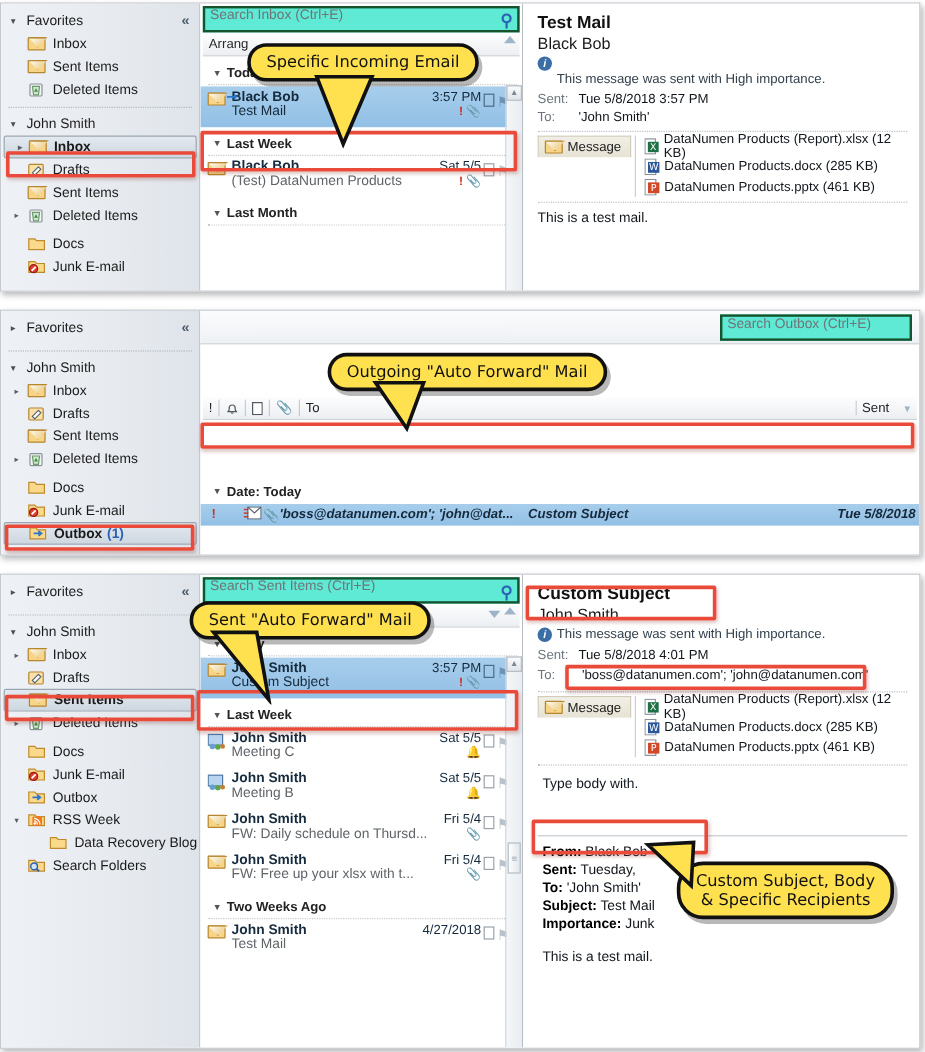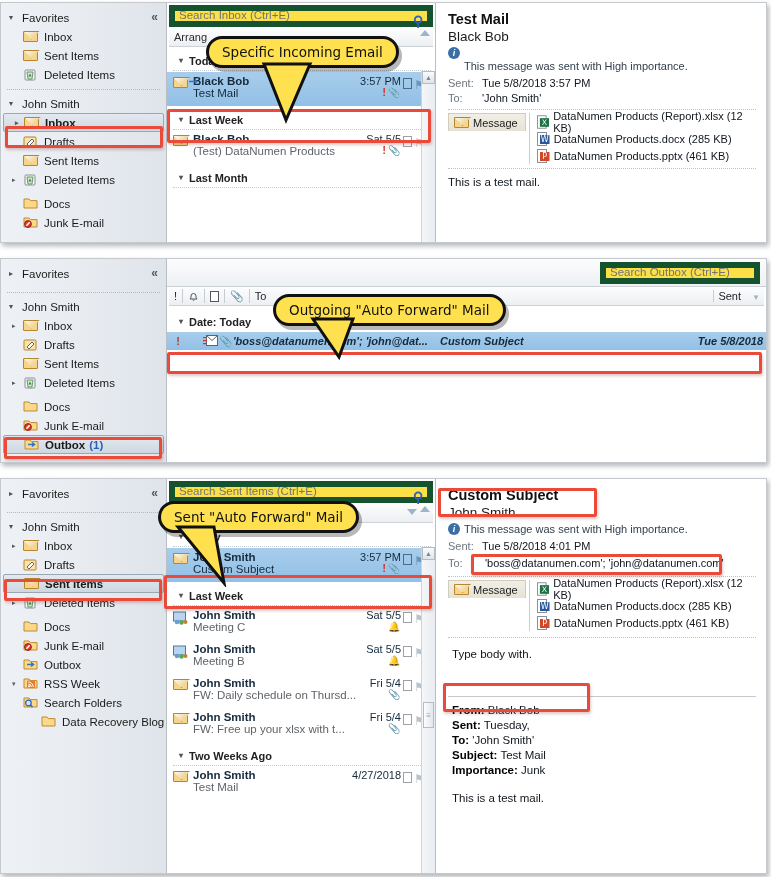--- a/index.html
+++ b/index.html
@@ -77,22 +77,22 @@
   .listpane {
     flex: 1 1 auto;
     background: #ffffff;
     border-right: 1px solid #b9bec4;
     position: relative;
     display: flex; flex-direction: column;
     min-width: 0;
   }
   .searchbar {
     height: 22px; margin: 2px 2px 0 2px;
-    border: 6px solid #14532d; background: #fde047;
-    display: flex; align-items: flex-end; padding: 0 4px;
+    border: 2px solid #14532d; background: #5eead4;
+    display: flex; align-items: flex-start; padding: 0 4px;
     font-size: 11.5px; color: #6f7478;
     position: relative; flex: 0 0 22px;
   }
   .mag {
     position: absolute; right: 4px; top: 2px;
     color: #2a62b6; font-size: 14px; font-weight: bold;
     transform: scaleX(-1);
   }
   .arrangebar {
     height: 19px; margin: 1px 2px 0 2px;
@@ -539,21 +539,21 @@
           <svg width="15" height="12" viewBox="0 0 15 12">
               <path d="M1 2 h5 l1.4 1.6 H14 V11 H1 Z" fill="#fbd98b" stroke="#c08b2e"></path>
               <path d="M4 6.5 H10 M8 4.5 L10.5 6.5 L8 8.5" stroke="#2f77c9" stroke-width="1.6" fill="none"></path>
             </svg>
         </span>
         <span class="lbl">Outbox</span>
         <span class="cnt">(1)</span>
       </div>
     </div>
 
-    <div class="listpane" style="border-right:none;">
+    <div class="listpane" style="border-right:none;gap:44px;">
       <div style="height:28px;background:linear-gradient(to bottom,#fbfcfd,#eef1f4);border-bottom:1px solid #cdd2d7;position:relative;flex:0 0 28px;">
         <div class="searchbar" style="position:absolute;right:6px;top:3px;width:160px;margin:0;">
           <span>Search Outbox (Ctrl+E)</span>
         </div>
       </div>
 
       <div class="hdrbar" style="margin-top:0;">
         <span class="cell">!</span>
         <span class="cell">
             <svg width="11" height="11" viewBox="0 0 11 11">
@@ -692,37 +692,37 @@
           <svg width="15" height="12" viewBox="0 0 15 12">
               <path d="M1 2 h5 l1.4 1.6 H14 V11 H1 Z" fill="#fbd98b" stroke="#c08b2e"></path>
               <rect x="4" y="3.5" width="8" height="7.5" rx="1" fill="#f07a22"></rect>
               <circle cx="6" cy="9.3" r="1" fill="#fff"></circle>
               <path d="M5.3 7 a3 3 0 0 1 3 3" stroke="#fff" fill="none" stroke-width="1"></path>
               <path d="M5.3 5 a5 5 0 0 1 5 5" stroke="#fff" fill="none" stroke-width="1"></path>
             </svg>
         </span>
         <span class="lbl">RSS Week</span>
       </div>
+      <div class="nav-item indent2">
+        <span class="fico">
+          <svg width="15" height="12" viewBox="0 0 15 12">
+              <path d="M1 2 h5 l1.4 1.6 H14 V11 H1 Z" fill="#fbd98b" stroke="#c08b2e"></path>
+            </svg>
+        </span>
+        <span class="lbl">Data Recovery Blog</span>
+      </div>
       <div class="nav-item indent1">
         <span class="fico">
           <svg width="15" height="12" viewBox="0 0 15 12">
               <path d="M1 2 h5 l1.4 1.6 H14 V11 H1 Z" fill="#fbd98b" stroke="#c08b2e"></path>
               <circle cx="5.4" cy="7" r="2.8" fill="#cfe3f5" stroke="#2a62b6" stroke-width="1.2"></circle>
               <path d="M7.4 9 L9.5 11" stroke="#2a62b6" stroke-width="1.6"></path>
             </svg>
         </span>
         <span class="lbl">Search Folders</span>
-      </div>
-      <div class="nav-item indent2">
-        <span class="fico">
-          <svg width="15" height="12" viewBox="0 0 15 12">
-              <path d="M1 2 h5 l1.4 1.6 H14 V11 H1 Z" fill="#fbd98b" stroke="#c08b2e"></path>
-            </svg>
-        </span>
-        <span class="lbl">Data Recovery Blog</span>
       </div>
     </div>
 
     <div class="listpane">
       <div class="searchbar">
         <span>Search Sent Items (Ctrl+E)</span>
         <span class="mag">⚲</span>
       </div>
       <div class="arrangebar">
         <span class="up"></span>
@@ -950,13 +950,20 @@
   <div class="redbox" style="left:470px;top:75px;width:251px;height:21px;"></div>
   <div class="redbox" style="left:442px;top:204px;width:147px;height:29px;"></div>
 
   <div class="callout" style="left:157px;top:22px;">
     <div class="bubble">Sent "Auto Forward" Mail</div>
     <svg class="tail" width="56" height="62" viewBox="0 0 56 62" style="left:16px;top:24px;">
       <path d="M4 2 L40 2 L50 58 Z" fill="#ffe14f" stroke="#111" stroke-width="3"></path>
     </svg>
   </div>
 
+  <div class="callout" style="left:563px;top:239px;">
+    <div class="bubble">Custom Subject, Body
+&amp; Specific Recipients</div>
+    <svg class="tail" width="60" height="44" viewBox="0 0 60 44" style="left:-40px;top:-20px;">
+      <path d="M52 40 L16 6 L54 4 Z" fill="#ffe14f" stroke="#111" stroke-width="3"></path>
+    </svg>
+  </div>
 </div>
 
 </body></html>

